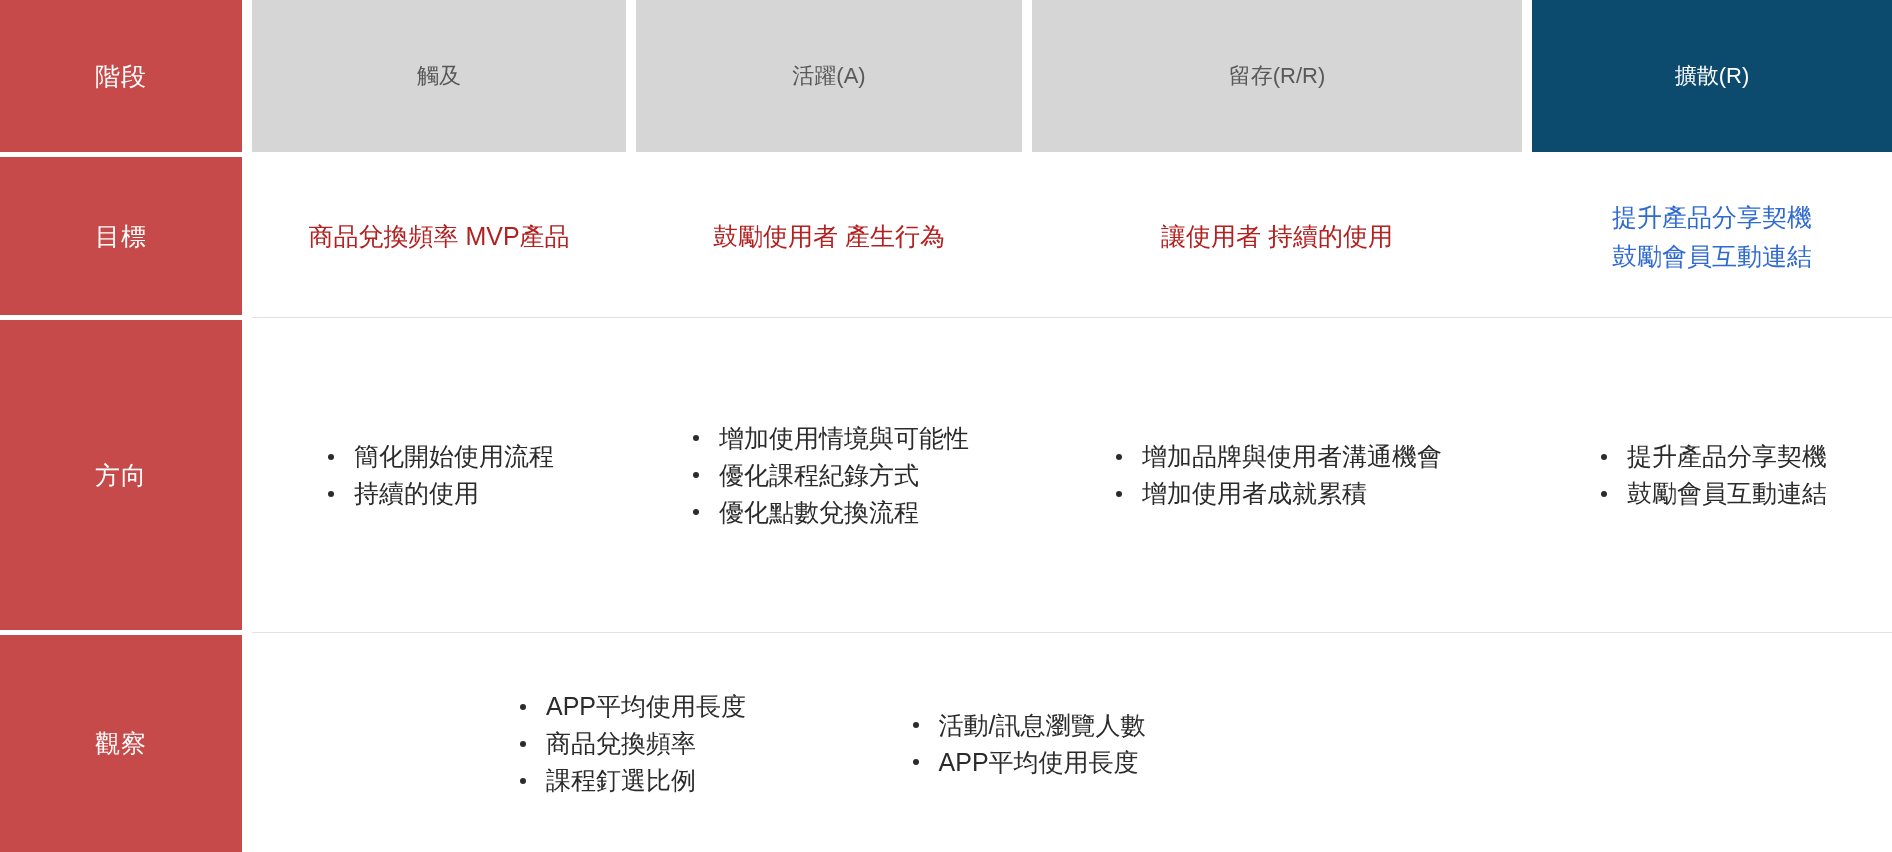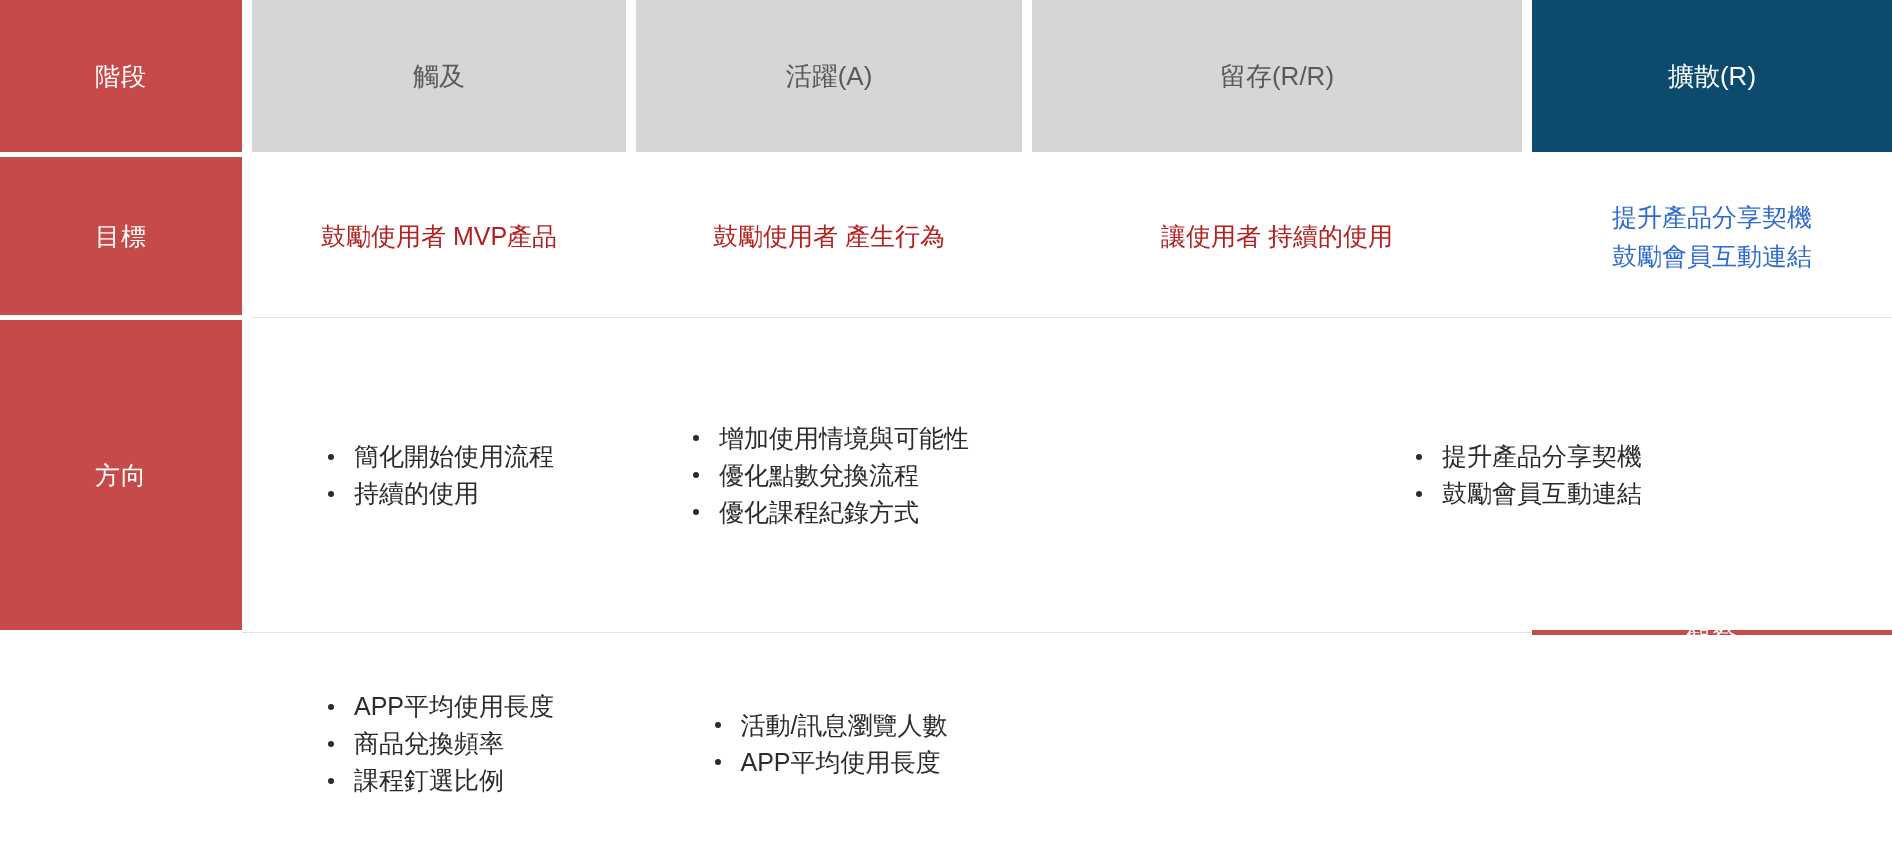--- a/index.html
+++ b/index.html
@@ -34,21 +34,21 @@
     letter-spacing: 1px;
   }
 
   
   .head-cell {
     background: #d6d6d6;
     color: #595959;
     display: flex;
     align-items: center;
     justify-content: center;
-    font-size: 26px;
+    font-size: 22px;
   }
   .head-cell.accent {
     background: #0c4a6e;
     color: #ffffff;
   }
 
   
   .goal-cell {
     background: #ffffff;
     color: #b32020;
@@ -147,21 +147,21 @@
   <div class="hsep"></div>
   <div class="hsep"></div>
   <div class="hsep"></div>
   <div class="hsep"></div>
 
   <div class="label-cell">
     <span>目標</span>
   </div>
   <div class="vsep"></div>
   <div class="goal-cell">
-    <span class="goal-line">鼓勵使用者 MVP產品</span>
+    <span class="goal-line">商品兌換頻率 MVP產品</span>
   </div>
   <div class="vsep"></div>
   <div class="goal-cell">
     <span class="goal-line">鼓勵使用者 產生行為</span>
   </div>
   <div class="vsep"></div>
   <div class="goal-cell">
     <span class="goal-line">讓使用者 持續的使用</span>
   </div>
   <div class="vsep"></div>
@@ -187,25 +187,31 @@
   <div class="bullet-cell">
     <ul class="bullet-list">
       <li><span>簡化開始使用流程</span></li>
       <li><span>持續的使用</span></li>
     </ul>
   </div>
   <div class="vsep"></div>
   <div class="bullet-cell">
     <ul class="bullet-list">
       <li><span>增加使用情境與可能性</span></li>
+      <li><span>優化課程紀錄方式</span></li>
       <li><span>優化點數兌換流程</span></li>
-      <li><span>優化課程紀錄方式</span></li>
-    </ul>
-  </div>
-  <div class="vsep"></div>
+    </ul>
+  </div>
+  <div class="vsep"></div>
+  <div class="bullet-cell">
+    <ul class="bullet-list">
+      <li><span>增加品牌與使用者溝通機會</span></li>
+      <li><span>增加使用者成就累積</span></li>
+    </ul>
+  </div>
   <div class="vsep"></div>
   <div class="bullet-cell">
     <ul class="bullet-list">
       <li><span>提升產品分享契機</span></li>
       <li><span>鼓勵會員互動連結</span></li>
     </ul>
   </div>
 
   <div class="hsep redkeep"></div>
   <div class="hsep"></div>

